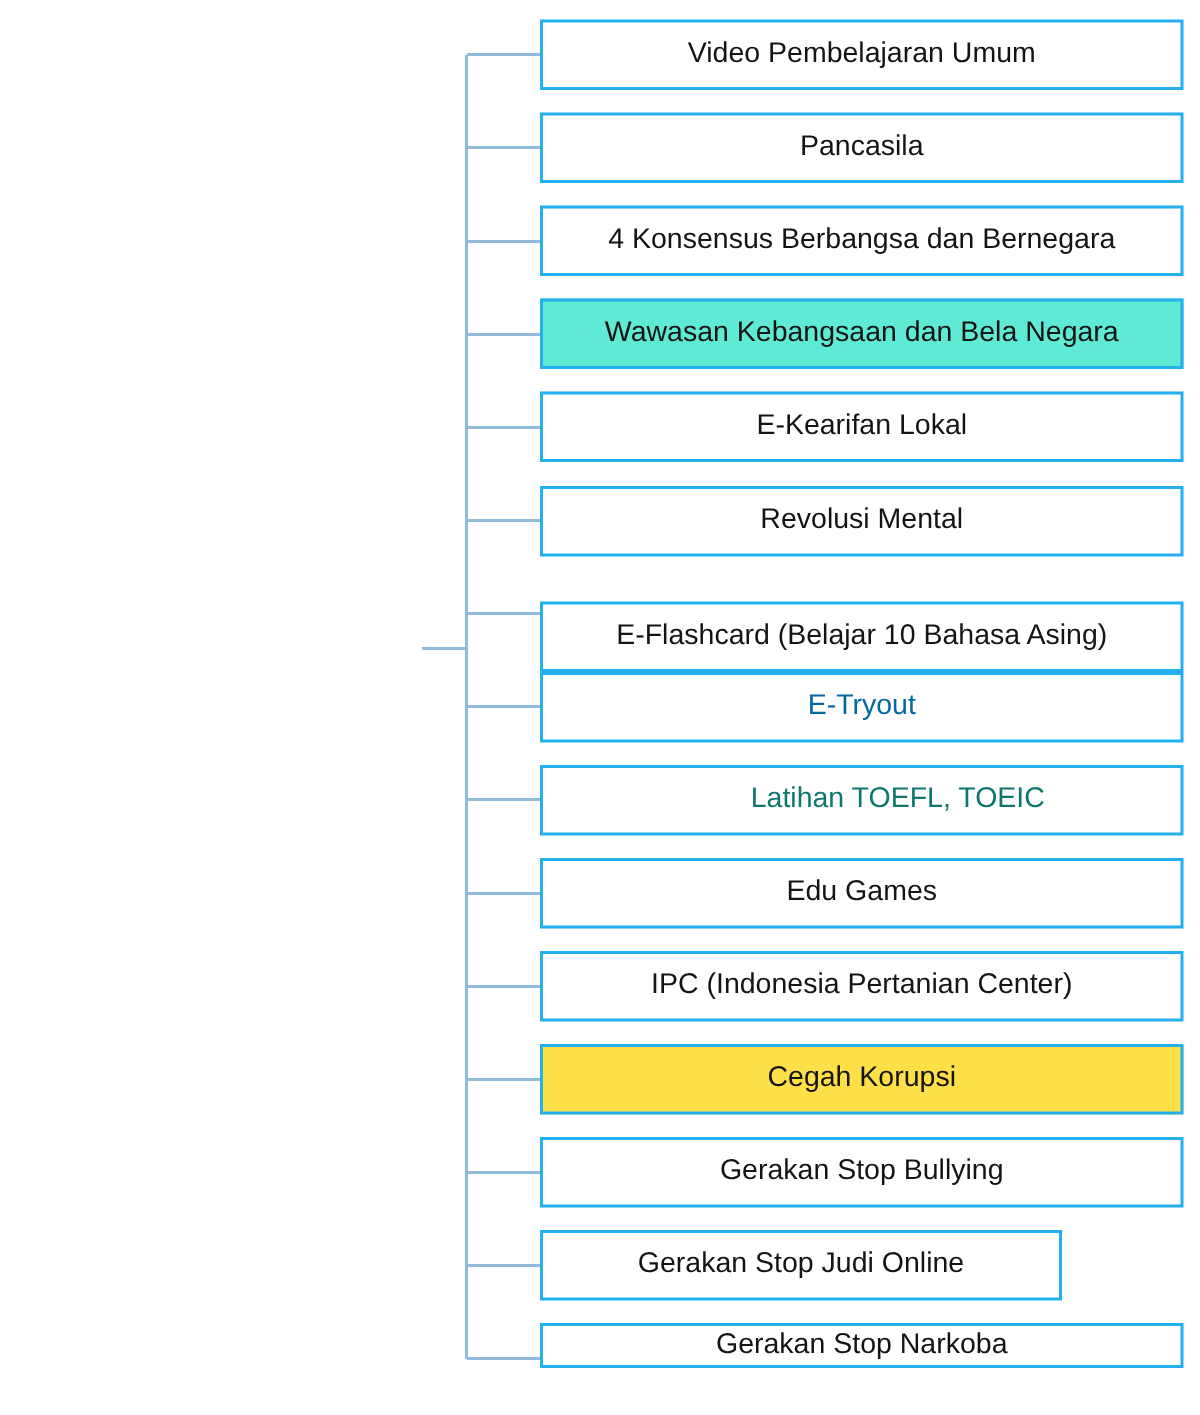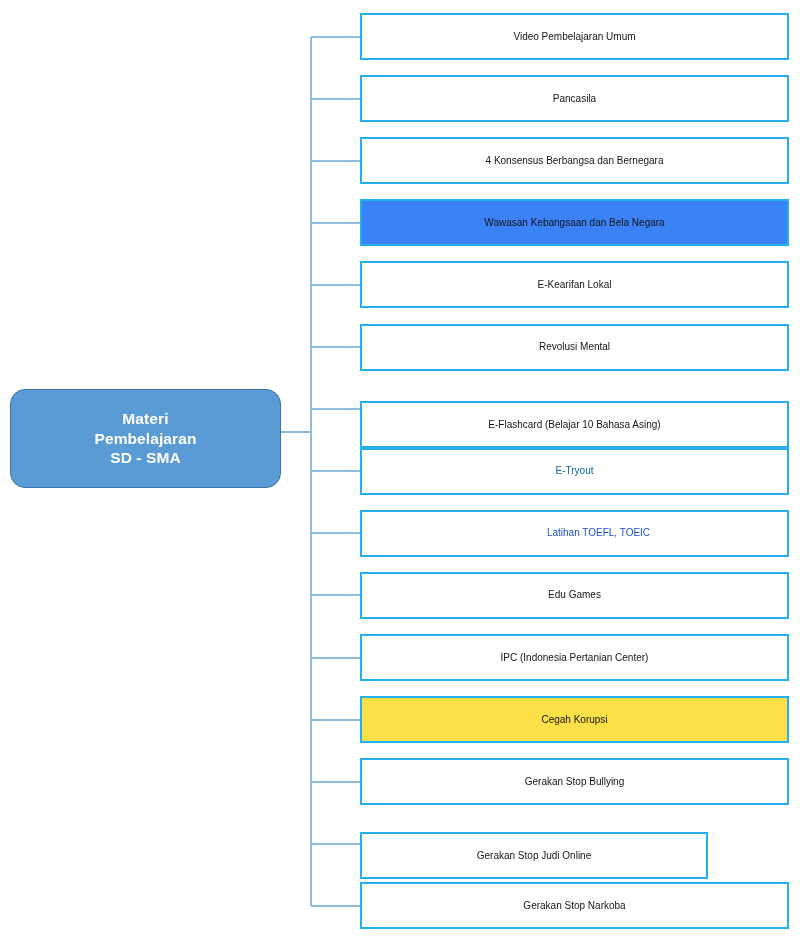--- a/index.html
+++ b/index.html
@@ -48,21 +48,21 @@
   .leaf-box {
     position: absolute;
     box-sizing: border-box;
     display: flex;
     align-items: center;
     justify-content: center;
     text-align: center;
     background: #ffffff;
     border: 2px solid #23B0EF;
     color: #141414;
-    font-size: 10px;
+    font-size: 19px;
     line-height: 1.2;
   }
   .leaf-label {
     padding: 0 10px;
   }
 </style>
 </head>
 <body>
 
 <div id="canvas">
@@ -80,67 +80,62 @@
       <line x1="311" y1="471.2" x2="360" y2="471.2" stroke="#8FBCDB" stroke-width="2" shape-rendering="crispEdges"></line>
       <line x1="311" y1="533.3" x2="360" y2="533.3" stroke="#8FBCDB" stroke-width="2" shape-rendering="crispEdges"></line>
       <line x1="311" y1="595.4" x2="360" y2="595.4" stroke="#8FBCDB" stroke-width="2" shape-rendering="crispEdges"></line>
       <line x1="311" y1="657.5" x2="360" y2="657.5" stroke="#8FBCDB" stroke-width="2" shape-rendering="crispEdges"></line>
       <line x1="311" y1="719.6" x2="360" y2="719.6" stroke="#8FBCDB" stroke-width="2" shape-rendering="crispEdges"></line>
       <line x1="311" y1="781.7" x2="360" y2="781.7" stroke="#8FBCDB" stroke-width="2" shape-rendering="crispEdges"></line>
       <line x1="311" y1="843.8000000000001" x2="360" y2="843.8000000000001" stroke="#8FBCDB" stroke-width="2" shape-rendering="crispEdges"></line>
       <line x1="311" y1="905.9" x2="360" y2="905.9" stroke="#8FBCDB" stroke-width="2" shape-rendering="crispEdges"></line>
     </svg>
 
-  <div class="root-node" style="left:10px; top:389px; width:271px; height:99px;">
-    <span class="root-label">Materi
-Pembelajaran
-SD - SMA</span>
-  </div>
 
   <div id="leaves">
       <div class="leaf-box" style="left: 360px; top: 13px; width: 429px; height: 47px; border-color: rgb(35, 176, 239); background: rgb(255, 255, 255); color: rgb(20, 20, 20);">
         <span class="leaf-label">Video Pembelajaran Umum</span>
       </div>
       <div class="leaf-box" style="left: 360px; top: 75.1px; width: 429px; height: 47px; border-color: rgb(35, 176, 239); background: rgb(255, 255, 255); color: rgb(20, 20, 20);">
         <span class="leaf-label">Pancasila</span>
       </div>
       <div class="leaf-box" style="left: 360px; top: 137.2px; width: 429px; height: 47px; border-color: rgb(35, 176, 239); background: rgb(255, 255, 255); color: rgb(20, 20, 20);">
         <span class="leaf-label">4 Konsensus Berbangsa dan Bernegara</span>
       </div>
-      <div class="leaf-box" style="left: 360px; top: 199.3px; width: 429px; height: 47px; border-color: rgb(35, 176, 239); background: #3b82f6; color: rgb(20, 20, 20);">
+      <div class="leaf-box" style="left: 360px; top: 199.3px; width: 429px; height: 47px; border-color: rgb(35, 176, 239); background: #5eead4; color: rgb(20, 20, 20);">
         <span class="leaf-label">Wawasan Kebangsaan dan Bela Negara</span>
       </div>
       <div class="leaf-box" style="left: 360px; top: 261.4px; width: 429px; height: 47px; border-color: rgb(35, 176, 239); background: rgb(255, 255, 255); color: rgb(20, 20, 20);">
         <span class="leaf-label">E-Kearifan Lokal</span>
       </div>
       <div class="leaf-box" style="left: 360px; top: 323.5px; width: 429px; height: 47px; border-color: rgb(35, 176, 239); background: rgb(255, 255, 255); color: rgb(20, 20, 20);">
         <span class="leaf-label">Revolusi Mental</span>
       </div>
       <div class="leaf-box" style="left: 360px; top: 401px; width: 429px; height: 47px; border-color: rgb(35, 176, 239); background: rgb(255, 255, 255); color: rgb(20, 20, 20);">
         <span class="leaf-label">E-Flashcard (Belajar 10 Bahasa Asing)</span>
       </div>
       <div class="leaf-box" style="left: 360px; top: 447.7px; width: 429px; height: 47px; border-color: rgb(35, 176, 239); background: rgb(255, 255, 255); color: #0369a1;">
         <span class="leaf-label">E-Tryout</span>
       </div>
-      <div class="leaf-box" style="left: 360px; top: 509.8px; width: 429px; height: 47px; border-color: rgb(35, 176, 239); background: rgb(255, 255, 255); color: #1d4ed8; padding-left: 48px;">
+      <div class="leaf-box" style="left: 360px; top: 509.8px; width: 429px; height: 47px; border-color: rgb(35, 176, 239); background: rgb(255, 255, 255); color: #0f766e; padding-left: 48px;">
         <span class="leaf-label">Latihan TOEFL, TOEIC</span>
       </div>
       <div class="leaf-box" style="left: 360px; top: 571.9px; width: 429px; height: 47px; border-color: rgb(35, 176, 239); background: rgb(255, 255, 255); color: rgb(20, 20, 20);">
         <span class="leaf-label">Edu Games</span>
       </div>
       <div class="leaf-box" style="left: 360px; top: 634px; width: 429px; height: 47px; border-color: rgb(35, 176, 239); background: rgb(255, 255, 255); color: rgb(20, 20, 20);">
         <span class="leaf-label">IPC (Indonesia Pertanian Center)</span>
       </div>
       <div class="leaf-box" style="left: 360px; top: 696.1px; width: 429px; height: 47px; border-color: rgb(35, 176, 239); background: #fde047; color: rgb(20, 20, 20);">
         <span class="leaf-label">Cegah Korupsi</span>
       </div>
       <div class="leaf-box" style="left: 360px; top: 758.2px; width: 429px; height: 47px; border-color: rgb(35, 176, 239); background: rgb(255, 255, 255); color: rgb(20, 20, 20);">
         <span class="leaf-label">Gerakan Stop Bullying</span>
       </div>
-      <div class="leaf-box" style="left: 360px; top: 820.3px; width: 348px; height: 47px; border-color: rgb(35, 176, 239); background: rgb(255, 255, 255); color: rgb(20, 20, 20); margin-top: 12px;">
+      <div class="leaf-box" style="left: 360px; top: 820.3px; width: 348px; height: 47px; border-color: rgb(35, 176, 239); background: rgb(255, 255, 255); color: rgb(20, 20, 20);">
         <span class="leaf-label">Gerakan Stop Judi Online</span>
       </div>
-      <div class="leaf-box" style="left: 360px; top: 882.4px; width: 429px; height: 47px; border-color: rgb(35, 176, 239); background: rgb(255, 255, 255); color: rgb(20, 20, 20);">
+      <div class="leaf-box" style="left: 360px; top: 882.4px; width: 429px; height: 30px; border-color: rgb(35, 176, 239); background: rgb(255, 255, 255); color: rgb(20, 20, 20);">
         <span class="leaf-label">Gerakan Stop Narkoba</span>
       </div>
     </div>
 
 </div>
 
 </body></html>

